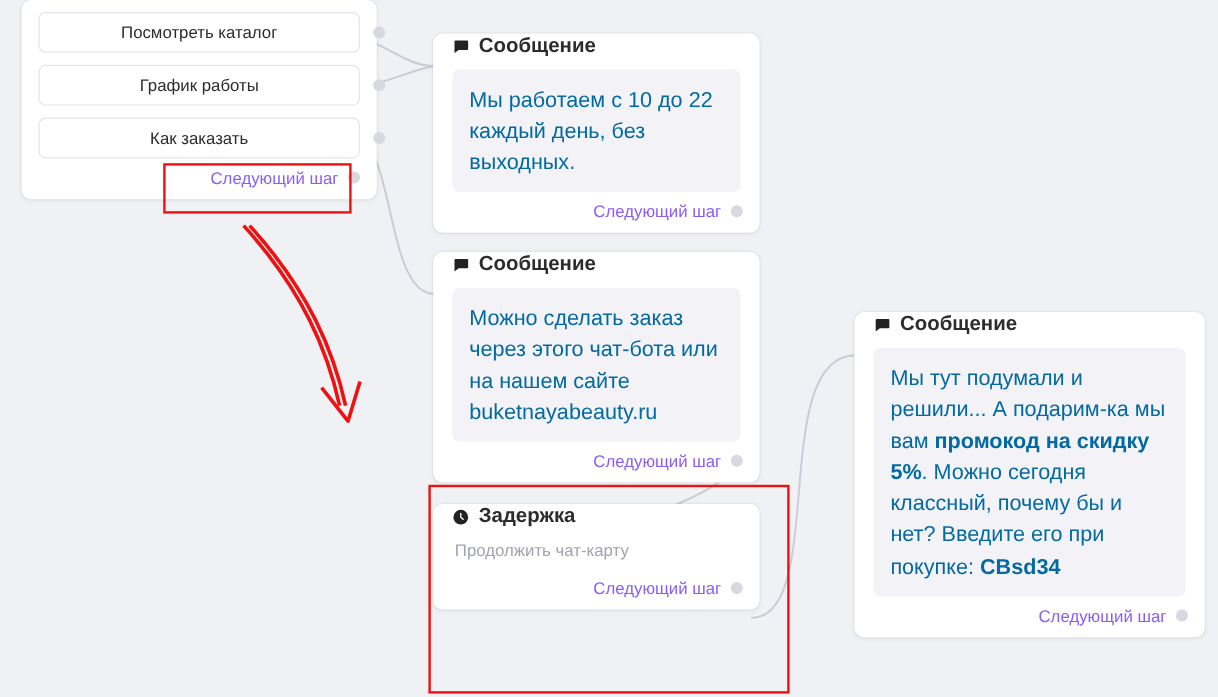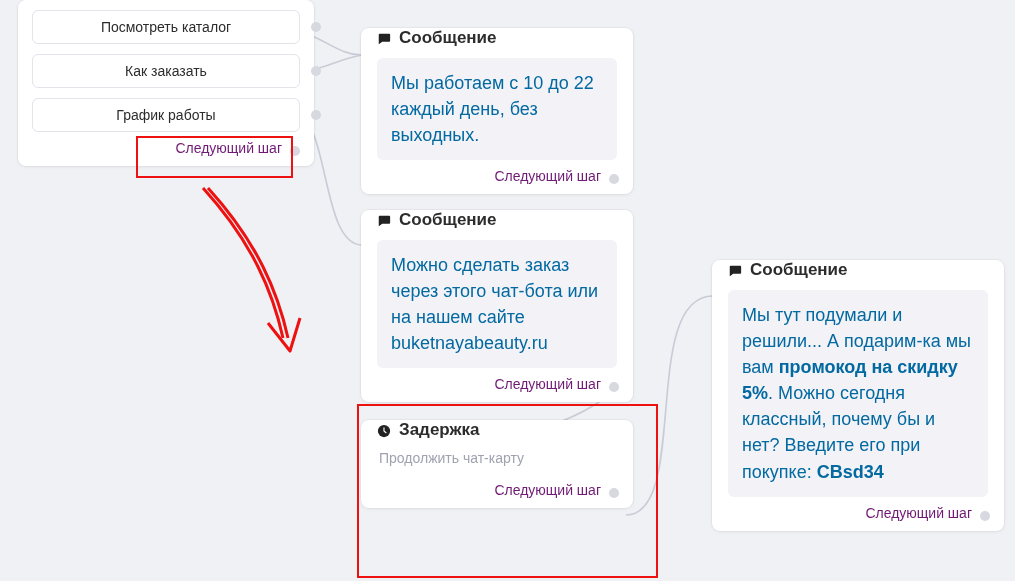--- a/index.html
+++ b/index.html
@@ -8,21 +8,21 @@
 .node{position:absolute;background:#fff;border-radius:8px;box-shadow:0 1px 4px rgba(0,0,0,0.06),0 0 0 1px rgba(0,0,0,0.03)}
 .option-node{left:18px;top:0;width:296px;padding:0 0 34px 0}
 .option-btn{margin:10px 14px 0 14px;background:#fff;border:1px solid #e3e3ea;border-radius:6px;height:32px;line-height:32px;text-align:center;font-size:14px;position:relative;cursor:pointer}
 .option-btn .port{position:absolute;right:-22px;top:50%;transform:translateY(-50%)}
 .card{padding:0 16px 34px 16px;width:260px}
 .card-title{font-size:17px;font-weight:600;display:flex;align-items:center;gap:8px;margin-bottom:10px}
 .card-title .icon{width:14px;height:14px;display:inline-block}
 .body-box{background:#f2f2f7;border-radius:6px;padding:12px 14px;font-size:18px;line-height:1.45;color:#0369a1}
 .body-plain{font-size:14px;line-height:1.4;color:#222;margin:2px 2px 6px;}
 .hint{color:#a0a2b0;font-size:14px;margin:0 2px 8px}
-.next{position:absolute;right:14px;bottom:10px;display:flex;align-items:flex-end;gap:8px;color:#701a75;font-size:14px}
+.next{position:absolute;right:14px;bottom:10px;display:flex;align-items:center;gap:8px;color:#8b5cf6;font-size:14px}
 .port{width:10px;height:10px;border-radius:50%;background:#d7d8e0;display:inline-block}
 .hl{position:absolute;border:2px solid #e11}
 #hl1{left:136px;top:136px;width:153px;height:38px}
 #hl2{left:357px;top:404px;width:297px;height:170px}
 .arrow{position:absolute;left:168px;top:183px;width:150px;height:190px;pointer-events:none}
 </style>
 </head>
 <body>
 
 <div class="canvas">
@@ -34,25 +34,25 @@
   <path d="M623 353 C 650 353, 620 450, 362 452" stroke="#c9cbd6" stroke-width="1.6" fill="none"></path>
   <path d="M626 515 C 690 515, 640 296, 713 296" stroke="#c9cbd6" stroke-width="1.6" fill="none"></path>
 </svg>
 
 <div class="node option-node">
   <div class="option-btn">
     <span>Посмотреть каталог</span>
     <span class="port"></span>
   </div>
   <div class="option-btn">
-    <span>Как заказать</span>
+    <span>График работы</span>
     <span class="port"></span>
   </div>
   <div class="option-btn">
-    <span>График работы</span>
+    <span>Как заказать</span>
     <span class="port"></span>
   </div>
   <div class="next">
     <span>Следующий шаг</span>
     <span class="port"></span>
   </div>
 </div>
 
 <div class="node card" id="n-msg1" style="left:361px;top:28px;width:240px">
   <div class="card-title">

